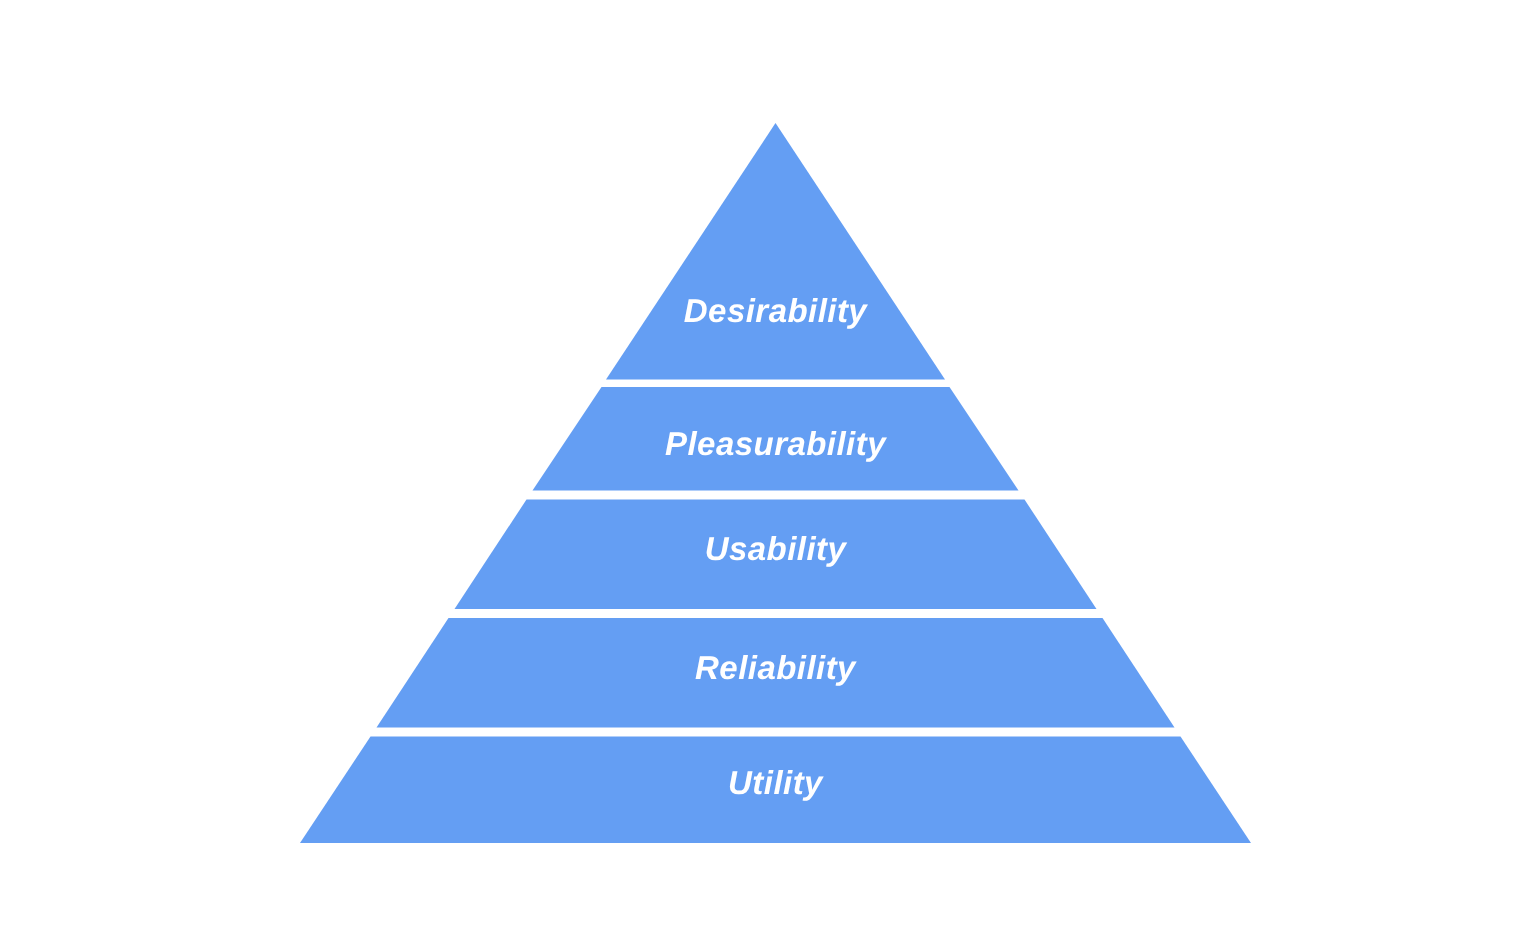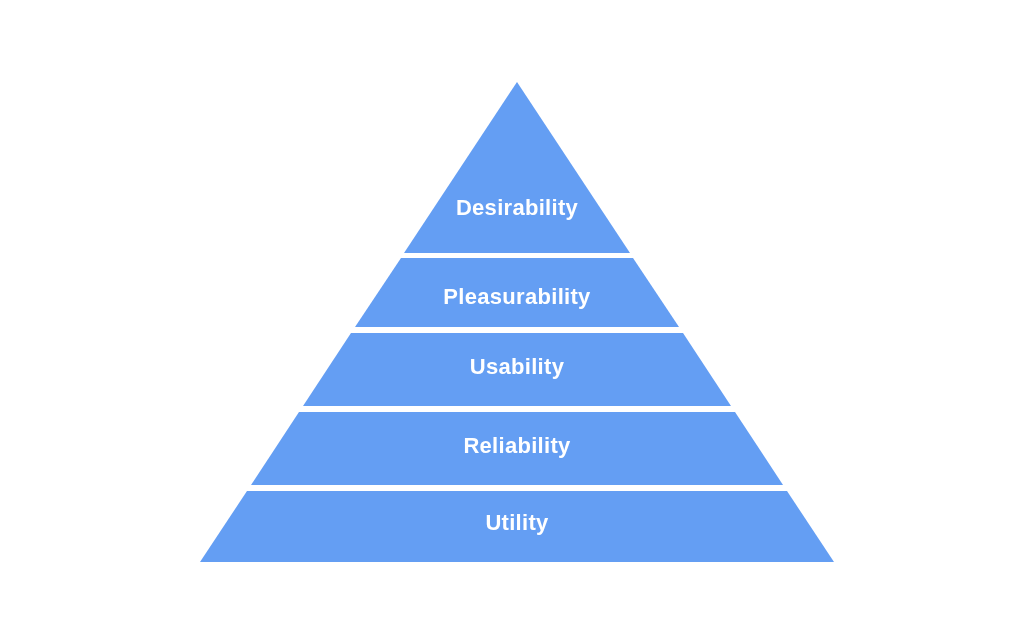--- a/index.html
+++ b/index.html
@@ -7,20 +7,21 @@
     padding: 0;
     background: #ffffff;
     font-family: "Liberation Sans", sans-serif;
   }
   .stage {
     position: relative;
     width: 1024px;
     height: 623px;
     background: #ffffff;
     overflow: hidden;
+    font-style: italic;
   }
   .stage svg {
     display: block;
     width: 1024px;
     height: 623px;
   }
   .seg-label {
     font-family: "Liberation Sans", sans-serif;
     font-weight: 700;
     font-size: 22px;

